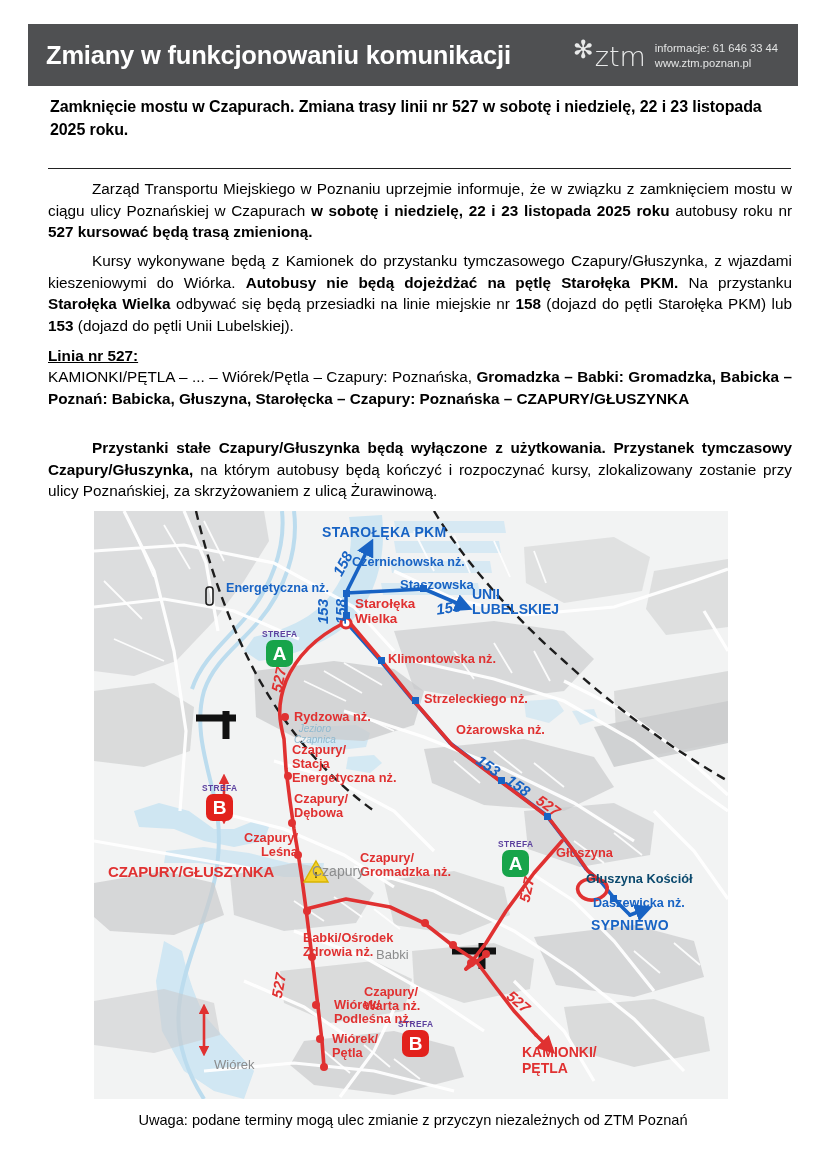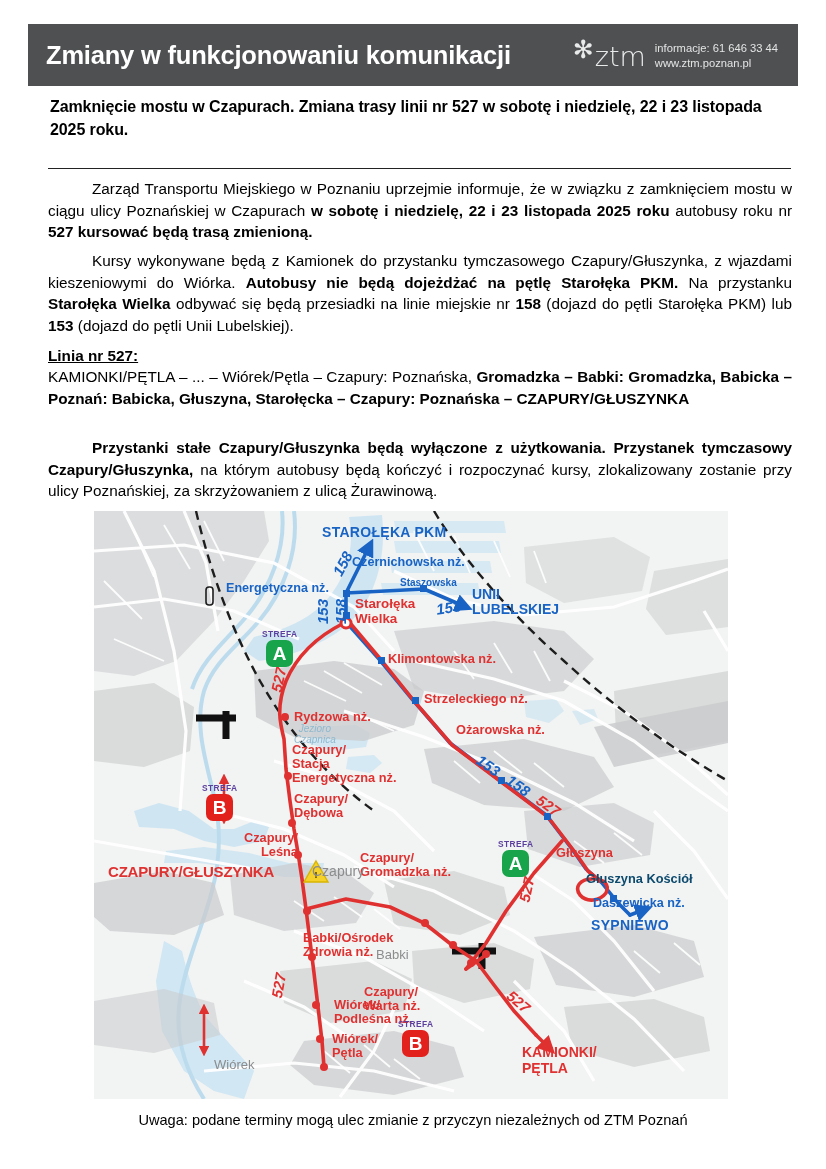--- a/index.html
+++ b/index.html
@@ -346,21 +346,21 @@
       </div>
       <div style="position:absolute;left:497px;top:406px;color:#1863c4;font-size:14px;font-weight:bold;letter-spacing:.3px;">SYPNIEWO</div>
       <div style="position:absolute;left:14px;top:352px;color:#e03131;font-size:15px;font-weight:bold;letter-spacing:-.2px;">CZAPURY/GŁUSZYNKA</div>
       <div style="position:absolute;left:428px;top:534px;color:#e03131;font-size:14px;font-weight:bold;line-height:1.12;">
         <div>KAMIONKI/</div>
         <div>PĘTLA</div>
       </div>
 
       <div style="position:absolute;left:132px;top:70px;color:#1863c4;font-size:12.6px;font-weight:bold;">Energetyczna nż.</div>
       <div style="position:absolute;left:258px;top:44px;color:#1863c4;font-size:12.6px;font-weight:bold;">Czernichowska nż.</div>
-      <div style="position:absolute;left:306px;top:66px;color:#1863c4;font-size:10px;font-weight:bold;">Staszowska</div>
+      <div style="position:absolute;left:306px;top:66px;color:#1863c4;font-size:13px;font-weight:bold;">Staszowska</div>
       <div style="position:absolute;left:499px;top:385px;color:#1863c4;font-size:12.6px;font-weight:bold;">Daszewicka nż.</div>
 
       <div style="position:absolute;left:261px;top:86px;color:#e03131;font-size:13.4px;font-weight:bold;line-height:1.1;">
         <div>Starołęka</div>
         <div>Wielka</div>
       </div>
       <div style="position:absolute;left:294px;top:140px;color:#e03131;font-size:12.8px;font-weight:bold;">Klimontowska nż.</div>
       <div style="position:absolute;left:330px;top:180px;color:#e03131;font-size:12.8px;font-weight:bold;">Strzeleckiego nż.</div>
       <div style="position:absolute;left:200px;top:198px;color:#e03131;font-size:12.8px;font-weight:bold;">Rydzowa nż.</div>
       <div style="position:absolute;left:362px;top:211px;color:#e03131;font-size:12.8px;font-weight:bold;">Ożarowska nż.</div>

